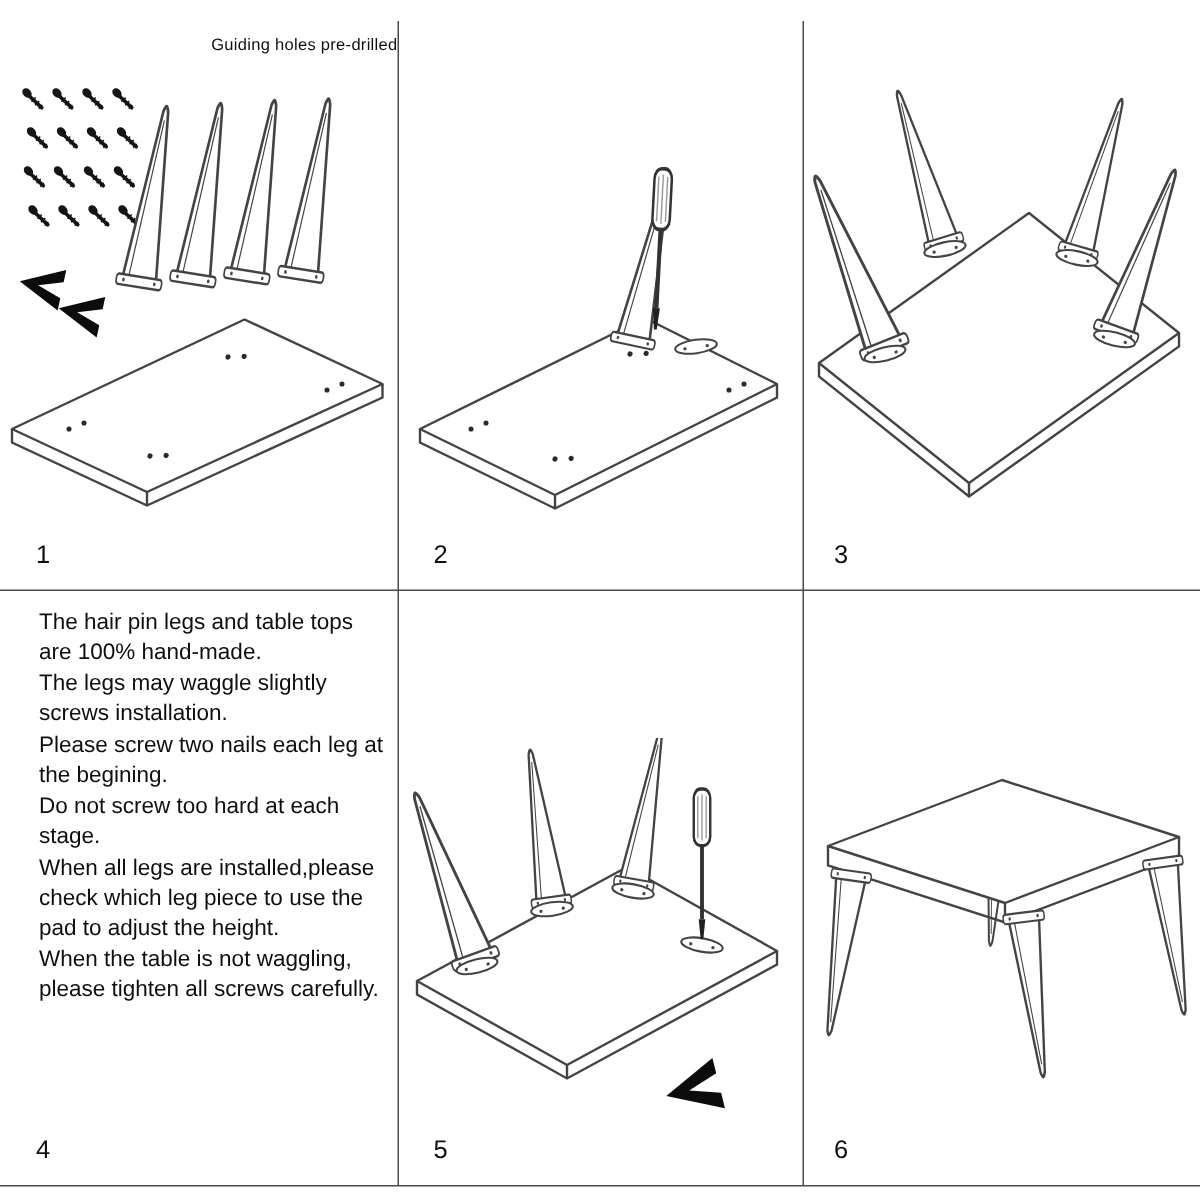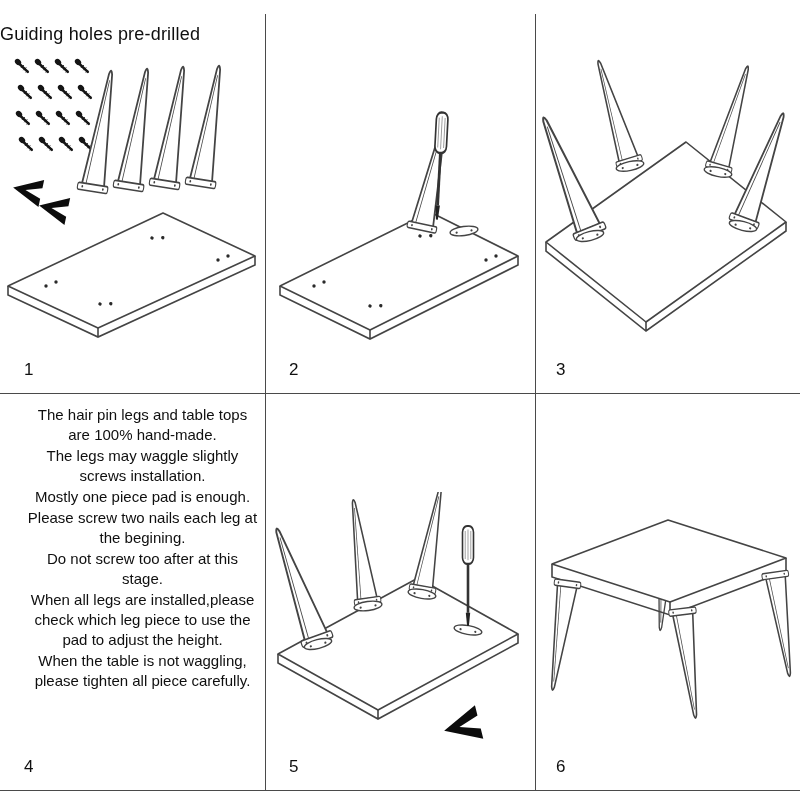--- a/index.html
+++ b/index.html
@@ -6,35 +6,35 @@
   html,body { background:#ffffff; }
   body { font-family:"Liberation Sans", sans-serif; color:#0f0f0f; }
   .sheet { position:relative; width:800px; height:800px; background:#ffffff; overflow:hidden; }
 
   .divider { position:absolute; background:#4a4a4a; }
   .divider.v { width:1px; top:14px; height:776px; }
   .divider.h { height:1px; left:0; width:800px; }
   .dv1 { left:265px; } .dv2 { left:535px; }
   .dh1 { top:393px; } .dh2 { top:790px; }
 
-  .panel-title-1 { position:absolute; left:0; top:24px; width:265px; text-align:left;
-                   font-size:18px; letter-spacing:0.2px; }
+  .panel-title-1 { position:absolute; left:0; top:24px; width:265px; text-align:right;
+                   font-size:11px; letter-spacing:0.2px; }
   .panel-title-2 { position:absolute; left:277px; top:24px; font-size:17px; line-height:26px; }
 
   .step-num { position:absolute; font-size:17px; }
   .n1 { left:24px;  top:360px; }
   .n2 { left:289px; top:360px; }
   .n3 { left:556px; top:360px; }
   .n4 { left:24px;  top:757px; }
   .n5 { left:289px; top:757px; }
   .n6 { left:556px; top:757px; }
 
   .notes { position:absolute; left:26px; top:405px; width:233px;
            font-size:15px; line-height:20px; }
-  .notes p { margin:0 0 1px 0;text-align:center; }
+  .notes p { margin:0 0 1px 0; }
 
   .illus { position:absolute; }
   .il1 { left:4px;   top:46px;  }
   .il2 { left:270px; top:104px; }
   .il3 { left:538px; top:42px;  }
   .il5 { left:270px; top:492px; }
   .il6 { left:538px; top:498px; }
 </style>
 </head>
 <body>
@@ -169,25 +169,24 @@
     <use href="#plate" transform="translate(92,124) rotate(-12)"></use>
     <use href="#plate" transform="translate(180,130) rotate(12)"></use>
     <use href="#plate" transform="translate(52,194) rotate(-14)"></use>
     <use href="#plate" transform="translate(205,184) rotate(14)"></use>
   </svg>
   <div class="step-num n3">3</div>
 
   <div class="notes">
     <p>The hair pin legs and table tops are 100% hand-made.</p>
     <p>The legs may waggle slightly screws installation.</p>
-    <p>Mostly one piece pad is enough.</p>
     <p>Please screw two nails each leg at the begining.</p>
-    <p>Do not screw too after at this stage.</p>
+    <p>Do not screw too hard at each stage.</p>
     <p>When all legs are installed,please check which leg piece to use the pad to adjust the height.</p>
-    <p>When the table is not waggling, please tighten all piece carefully.</p>
+    <p>When the table is not waggling, please tighten all screws carefully.</p>
   </div>
   <div class="step-num n4">4</div>
 
   <svg class="illus il5" width="260" height="296" viewBox="0 0 260 296">
     <g>
       <path d="M8,162 L148,86 L248,142 L108,218 Z" fill="#ffffff" stroke="#444" stroke-width="1.6" stroke-linejoin="round"></path>
       <path d="M8,162 L8,171 L108,227 L248,151 L248,142 M108,218 L108,227" fill="none" stroke="#444" stroke-width="1.6"></path>
     </g>
     <g transform="translate(48,150) rotate(-20)">
         <use href="#leg" transform="translate(-17,-125) scale(0.85,1.15)"></use>

